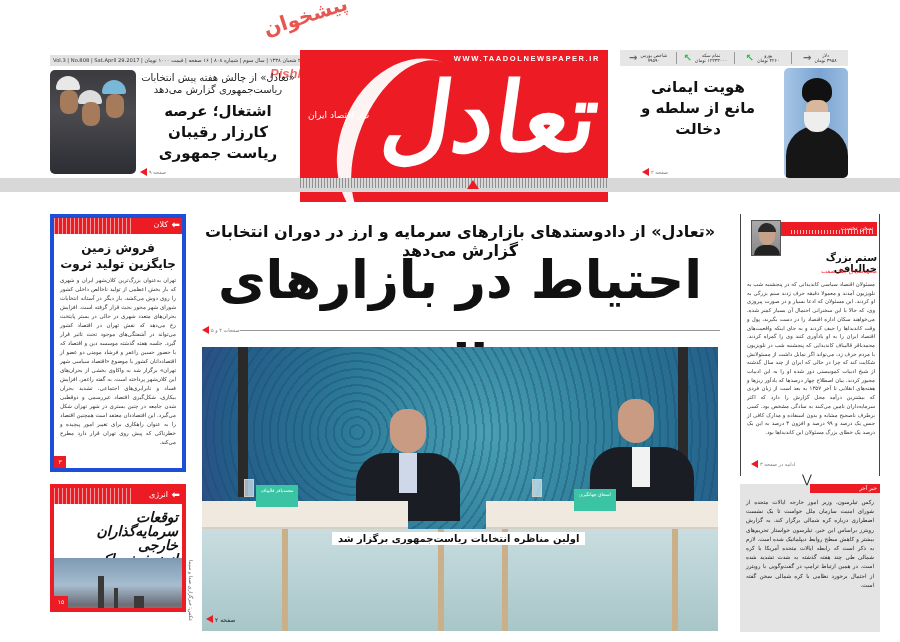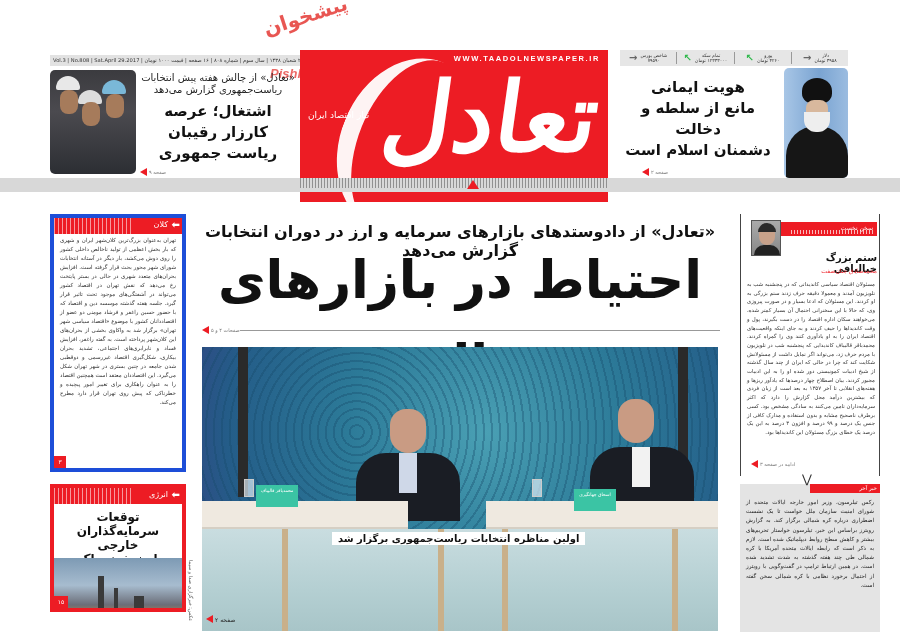--- a/index.html
+++ b/index.html
@@ -98,21 +98,21 @@
   .left-box { position: absolute; left: 50px; top: 214px; width: 136px; height: 258px; border: 4px solid #1d4ed8; background: #fff; }
   .box-header { height: 16px; background: #ed1c24; position: relative; }
   .box-header .stripes { position: absolute; left: 0; top: 0; width: 80px; height: 16px; background: repeating-linear-gradient(90deg, rgba(255,255,255,.55) 0 1px, transparent 1px 4px); }
   .box-header .label { position: absolute; right: 14px; top: 2px; color: #fff; font-size: 8px; direction: rtl; }
   .box-header .back-arrow { position: absolute; right: 2px; top: 1px; color: #fff; font-size: 10px; font-weight: bold; }
   .left-box .title { direction: rtl; text-align: center; font-size: 12px; line-height: 16px; font-weight: bold; padding: 6px 4px 2px; }
   .left-box .body { direction: rtl; text-align: justify; font-size: 5.5px; line-height: 9px; padding: 2px 6px; color: #333; }
   .left-box .pgnum { position: absolute; left: 0; bottom: 0; width: 12px; height: 12px; background: #ed1c24; color: #fff; font-size: 6px; text-align: center; line-height: 12px; }
 
   .left-box2 { position: absolute; left: 50px; top: 484px; width: 136px; height: 128px; border: 4px solid #ed1c24; background: #fff; overflow: hidden; }
-  .left-box2 .title { direction: rtl; text-align: center; font-size: 12px; line-height: 14px; font-weight: bold; padding: 6px 4px 2px; }
+  .left-box2 .title { direction: rtl; text-align: right; font-size: 14px; line-height: 14px; font-weight: bold; padding: 6px 4px 2px; font-style: italic; }
   .refinery { position: absolute; left: 0; top: 70px; width: 128px; height: 78px;
     background: linear-gradient(180deg, #7d9ab4 0%, #a7bccf 35%, #6b6e78 60%, #e08a2c 82%, #ffb34a 100%); }
   .refinery .tower { position: absolute; bottom: 0; width: 6px; background: #3a3a3a; }
   .refinery .lights { position: absolute; left: 0; bottom: 0; width: 128px; height: 22px; background: repeating-linear-gradient(90deg, #ffd36a 0 2px, #c96a1c 2px 5px); opacity: .7; }
   .left-box2 .pgnum { position: absolute; left: 0; bottom: 0; width: 14px; height: 12px; background: #ed1c24; color: #fff; font-size: 6px; text-align: center; line-height: 12px; }
   .photo-credit { position: absolute; left: 188px; top: 560px; font-size: 5px; color: #555; writing-mode: vertical-rl; direction: rtl; }
 
   
   .right-col { position: absolute; left: 740px; top: 214px; width: 140px; height: 262px; border-left: 1px solid #444; border-right: 1px solid #444; }
   .col-header { position: absolute; left: 10px; top: 8px; width: 126px; height: 14px; background: #ed1c24; }
@@ -200,21 +200,20 @@
         <span class="tri"></span>
     </div>
   </div>
 </div>
 
 <div class="teaser teaser-right">
   <div class="teaser-text">
     <div class="headline-bold">
       <span>هویت ایمانی</span><br>
       <span>مانع از سلطه و دخالت</span><br>
-      <span>دشمنان اسلام است</span>
     </div>
     <div class="page-ref" style="left:30px;">
       <span>صفحه ۲</span>
         <span class="tri"></span>
     </div>
   </div>
   <div class="photo photo-leader">
     <div class="robe"></div>
       <div class="turban"></div>
       <div class="face"></div>
@@ -262,20 +261,23 @@
       <span class="tri"></span>
   </div>
 </div>
 
 <div class="left-box">
   <div class="box-header">
     <div class="stripes"></div>
     <span class="label">کلان</span>
     <span class="back-arrow">⬅</span>
   </div>
+  <div class="title">
+    <span>فروش زمین</span><br><span>جایگزین تولید ثروت</span>
+  </div>
   <div class="body">تهران به‌عنوان بزرگ‌ترین کلان‌شهر ایران و شهری که بار بخش اعظمی از تولید ناخالص داخلی کشور را روی دوش می‌کشد، بار دیگر در آستانه انتخابات شورای شهر محور بحث قرار گرفته است. افزایش بحران‌های متعدد شهری در حالی در بستر پایتخت رخ می‌دهد که نقش تهران در اقتصاد کشور می‌تواند در آشفتگی‌های موجود تحت تاثیر قرار گیرد. جلسه هفته گذشته موسسه دین و اقتصاد که با حضور حسین راغفر و فرشاد مومنی دو عضو از اقتصاددانان کشور با موضوع «اقتصاد سیاسی شهر تهران» برگزار شد به واکاوی بخشی از بحران‌های این کلان‌شهر پرداخته است. به گفته راغفر، افزایش فساد و نابرابری‌های اجتماعی، تشدید بحران بیکاری، شکل‌گیری اقتصاد غیررسمی و دوقطبی شدن جامعه در چنین بستری در شهر تهران شکل می‌گیرد. این اقتصاددان معتقد است همچنین اقتصاد را به عنوان راهکاری برای تغییر امور پیچیده و خطرناکی که پیش روی تهران قرار دارد مطرح می‌کند.</div>
   <div class="pgnum">۳</div>
 </div>
 
 <div class="left-box2">
   <div class="box-header">
     <div class="stripes"></div>
     <span class="label">انرژی</span>
     <span class="back-arrow">⬅</span>
   </div>

